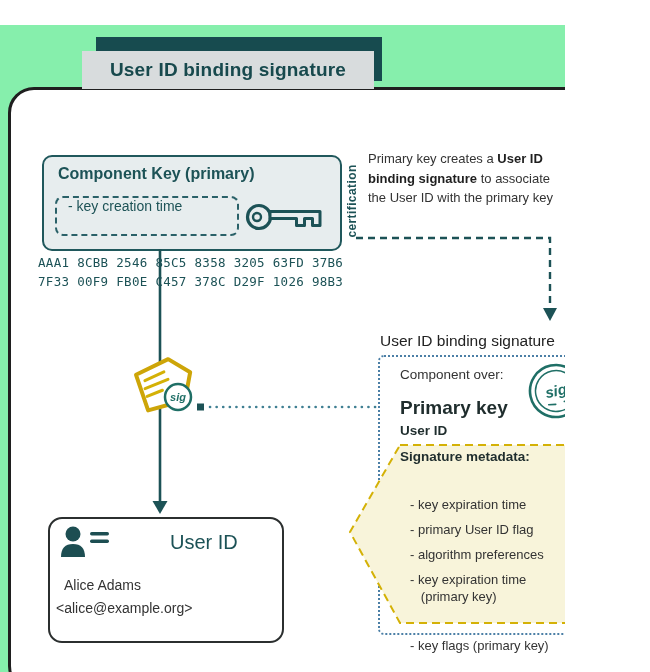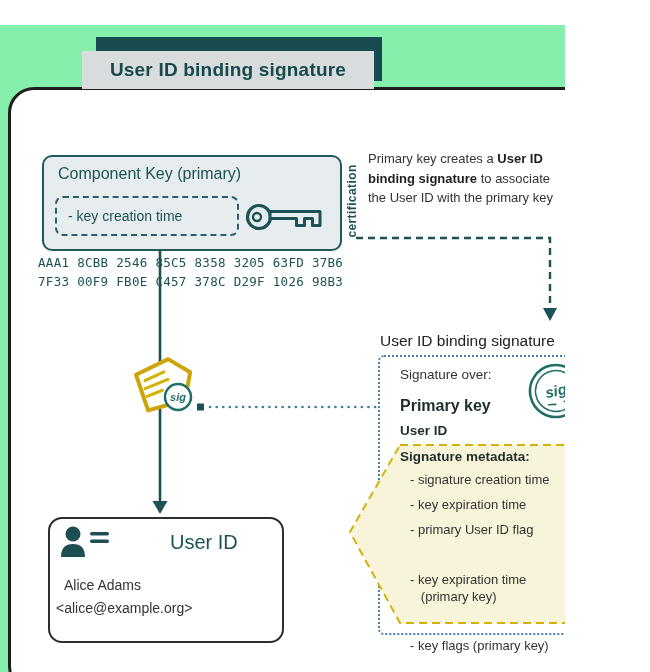--- a/index.html
+++ b/index.html
@@ -10,37 +10,37 @@
   
   .frame{left:8px;top:62px;width:631px;height:599px;border:3px solid #1f1f1f;border-radius:26px;background:#fff;}
 
   
   .banner-shadow{left:96px;top:12px;width:286px;height:44px;background:#174b4f;}
   .banner-box{left:82px;top:26px;width:292px;height:38px;background:#d8dcdd;display:flex;align-items:center;justify-content:center;}
   .banner-title{font-size:19px;font-weight:bold;color:#17494d;letter-spacing:.2px;}
 
   
   .ckey-box{left:42px;top:130px;width:296px;height:92px;background:#e7edee;border:2px solid #20585c;border-radius:10px;}
-  .ckey-title{left:58px;top:140px;font-size:16px;color:#1c5256;}
-  .ckey-dashed{left:55px;top:171px;width:180px;height:36px;border:2px dashed #2a6168;border-radius:8px;display:flex;align-items:center;}
+  .ckey-title{left:58px;top:140px;font-size:16px;color:#1c5256;font-weight:bold;}
+  .ckey-dashed{left:55px;top:171px;width:180px;height:36px;border:2px dashed #2a6168;border-radius:8px;display:flex;align-items:flex-start;}
   .ckey-field{font-size:14px;color:#1c5256;padding-left:11px;white-space:nowrap;}
   .key-icon{left:243px;top:172px;}
 
   .certification{left:352px;top:176px;transform:translate(-50%,-50%) rotate(-90deg);transform-origin:center;font-size:12px;font-weight:bold;color:#1c5256;white-space:nowrap;letter-spacing:.4px;}
 
   .description{left:368px;top:124px;width:198px;font-size:13px;line-height:1.5;color:#333;}
   .description b{color:#1f1f1f;}
 
   .fingerprint{left:38px;top:228px;font-family:"DejaVu Sans Mono", monospace;font-size:12.5px;line-height:19px;color:#1c5256;white-space:pre;letter-spacing:.3px;}
 
   
   .sigbox-title{left:380px;top:307px;font-size:15.5px;color:#222;}
   .sigbox{left:378px;top:330px;width:246px;height:276px;border:2px dotted #4b7fa6;border-radius:6px;}
   .sig-over{left:400px;top:342px;font-size:13.5px;color:#333;}
-  .sig-item1{left:400px;top:372px;font-size:16px;font-weight:bold;color:#1f2d2d;}
+  .sig-item1{left:400px;top:372px;font-size:19px;font-weight:bold;color:#1f2d2d;}
   .sig-item2{left:400px;top:398px;font-size:13.5px;font-weight:bold;color:#1f2d2d;}
   .sig-meta-label{left:400px;top:424px;font-size:13.5px;font-weight:bold;color:#1f2d2d;text-align:center;}
   .meta-item{left:410px;font-size:13px;color:#333;line-height:17px;white-space:pre-line;}
   .mi0{top:446px;} .mi1{top:471px;} .mi2{top:496px;text-align:center;} .mi3{top:521px;} .mi4{top:546px;} .mi5{top:612px;}
 
   .stamp-icon{left:524px;top:334px;}
   .badge-icon{left:126px;top:330px;}
 
   
   .uid-box{left:48px;top:492px;width:232px;height:122px;border:2.5px solid #2b2f2f;border-radius:14px;background:#fff;}
@@ -114,38 +114,38 @@
         <path d="M12 16 L46 5 L66 21 L57 48 L19 53 Z" fill="#ffffff" stroke="#cda508" stroke-width="4" stroke-linejoin="round"></path>
         <line x1="20" y1="23" x2="40" y2="17" stroke="#d4b106" stroke-width="3" stroke-linecap="round"></line>
         <line x1="19" y1="31" x2="43" y2="25" stroke="#d4b106" stroke-width="3" stroke-linecap="round"></line>
         <line x1="20" y1="39" x2="36" y2="35" stroke="#d4b106" stroke-width="3" stroke-linecap="round"></line>
       </g>
       <circle cx="52" cy="42" r="13" fill="#ffffff" stroke="#1f6f66" stroke-width="2.5"></circle>
       <text x="52" y="46" text-anchor="middle" font-size="11" font-style="italic" font-weight="bold" fill="#1f6f66" font-family="Liberation Sans, sans-serif">sig</text>
     </svg>
   </div>
 
-  <div class="abs sig-over">Signature over:</div>
+  <div class="abs sig-over">Component over:</div>
   <div class="abs stamp-icon">
     <svg width="64" height="64" viewBox="0 0 64 64">
       <g transform="rotate(-12 32 32)">
         <circle cx="32" cy="32" r="26" fill="none" stroke="#1f6f66" stroke-width="2.6"></circle>
         <circle cx="32" cy="32" r="20.5" fill="none" stroke="#1f6f66" stroke-width="1.5"></circle>
         <text x="32" y="37" text-anchor="middle" font-size="15" font-style="italic" font-weight="bold" fill="#1f6f66" font-family="Liberation Sans, sans-serif">sig</text>
         <line x1="22" y1="44" x2="29" y2="45" stroke="#1f6f66" stroke-width="1.6" stroke-linecap="round"></line>
         <line x1="38" y1="44" x2="44" y2="42" stroke="#1f6f66" stroke-width="1.6" stroke-linecap="round"></line>
       </g>
     </svg>
   </div>
   <div class="abs sig-item1">Primary key</div>
   <div class="abs sig-item2">User ID</div>
   <div class="abs sig-meta-label">Signature metadata:</div>
-  <div class="abs meta-item mi0">- signature creation time</div>
   <div class="abs meta-item mi1">- key expiration time</div>
   <div class="abs meta-item mi2">- primary User ID flag</div>
+  <div class="abs meta-item mi3">- algorithm preferences</div>
   <div class="abs meta-item mi4">- key expiration time
 &nbsp;&nbsp;&nbsp;(primary key)</div>
   <div class="abs meta-item mi5">- key flags (primary key)</div>
 
   <div class="abs uid-box"></div>
   <div class="abs person-icon">
     <svg width="54" height="38" viewBox="0 0 54 38">
       <circle cx="15" cy="9" r="7.5" fill="#1d4e52"></circle>
       <path d="M3 32 Q3 19 15 19 Q27 19 27 32 Z" fill="#1d4e52"></path>
       <rect x="32" y="7" width="19" height="3.4" rx="1.7" fill="#1d4e52"></rect>

